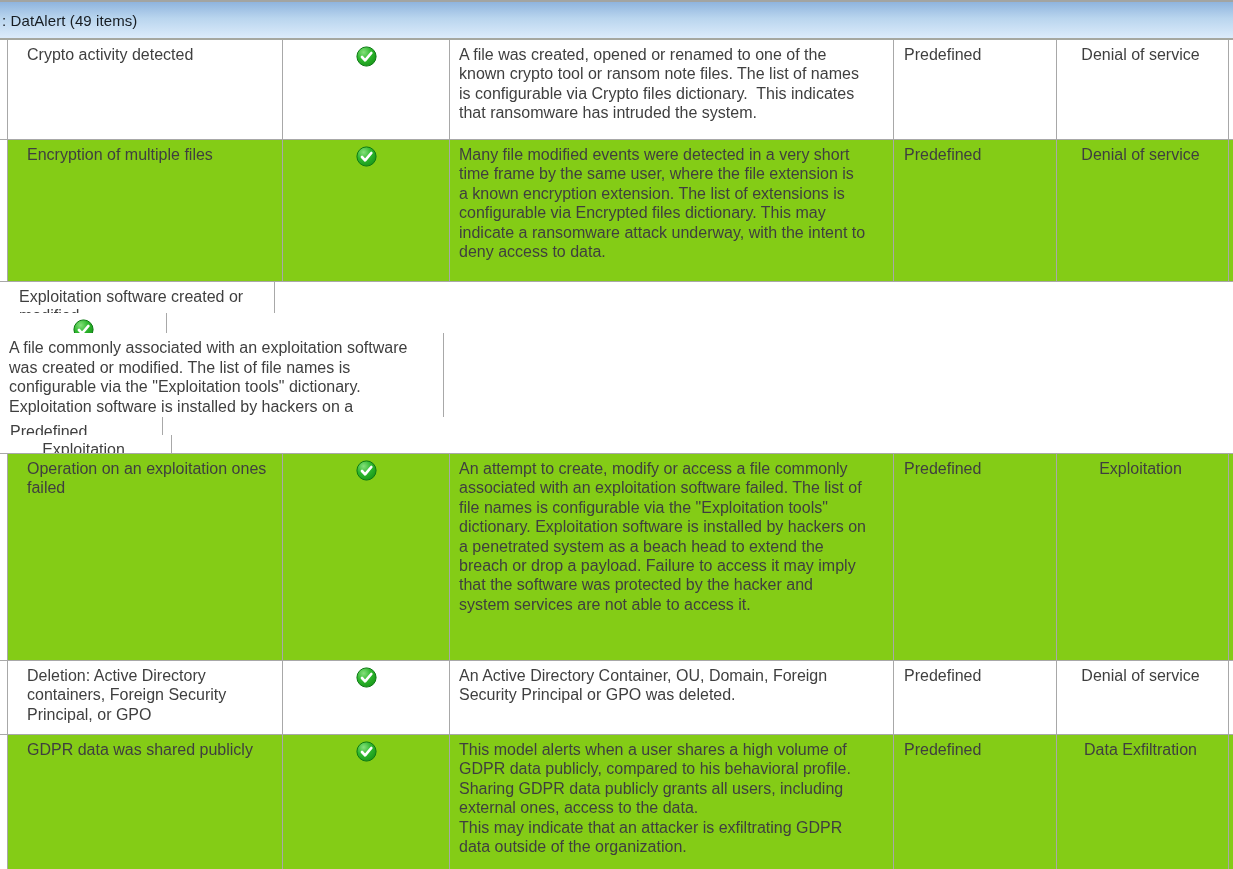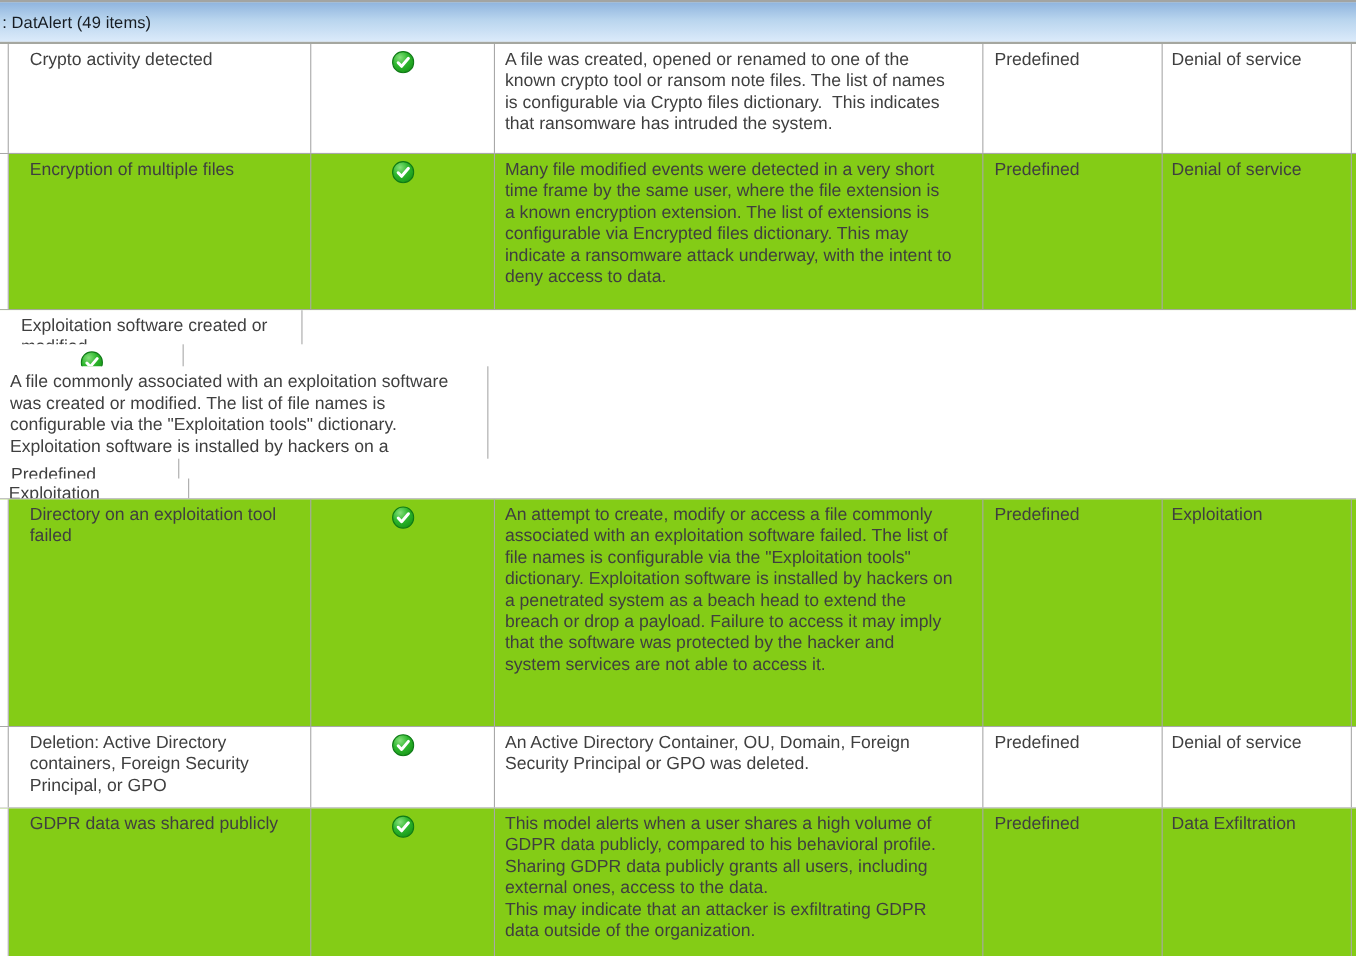--- a/index.html
+++ b/index.html
@@ -42,21 +42,21 @@
     font-size: 16px;
     line-height: 19.4px;
     color: #3f3f3f;
     overflow: hidden;
   }
   .spacer   { width: 8px;  background: #ffffff; }
   .namecell { width: 275px; padding: 5px 10px 0 19px; }
   .statuscell { width: 167px; text-align: center; padding-top: 6px; }
   .desccell { width: 444px; padding: 5px 26px 0 9px; white-space: pre-wrap; }
   .origincell { width: 163px; padding: 5px 8px 0 10px; }
-  .categorycell { width: 172px; padding: 5px 12px 0 8px; }
+  .categorycell { width: 172px; padding: 5px 12px 0 8px; text-align: center; }
   .sliver { flex: 1; border-right: none; }
 
   .check-icon { display: inline-block; vertical-align: top; }
   .defs-holder { position: absolute; width: 0; height: 0; overflow: hidden; }
 </style>
 </head>
 <body>
 
 <svg class="defs-holder" aria-hidden="true">
   <defs>
@@ -113,21 +113,21 @@
       </svg>
     </div>
     <div class="cell desccell">A file commonly associated with an exploitation software was created or modified. The list of file names is configurable via the "Exploitation tools" dictionary. Exploitation software is installed by hackers on a penetrated system as a beach head to extend the breach or drop a payload.</div>
     <div class="cell origincell">Predefined</div>
     <div class="cell categorycell">Exploitation</div>
     <div class="cell sliver"></div>
   </div>
 
   <div class="row alt" style="height: 207px;">
     <div class="cell spacer"></div>
-    <div class="cell namecell">Directory on an exploitation tool failed</div>
+    <div class="cell namecell">Operation on an exploitation ones failed</div>
     <div class="cell statuscell">
       <svg class="check-icon" width="21" height="21" viewBox="0 0 21 21">
         <circle cx="10.5" cy="10.5" r="9.6" fill="url(#checkGrad)" stroke="#0f7a16" stroke-width="1"></circle>
         <path d="M6 11 l3.1 3.3 L15.3 7" fill="none" stroke="#ffffff" stroke-width="2.7" stroke-linecap="round" stroke-linejoin="round"></path>
       </svg>
     </div>
     <div class="cell desccell">An attempt to create, modify or access a file commonly associated with an exploitation software failed. The list of file names is configurable via the "Exploitation tools" dictionary. Exploitation software is installed by hackers on a penetrated system as a beach head to extend the breach or drop a payload. Failure to access it may imply that the software was protected by the hacker and system services are not able to access it.</div>
     <div class="cell origincell">Predefined</div>
     <div class="cell categorycell">Exploitation</div>
     <div class="cell sliver"></div>

